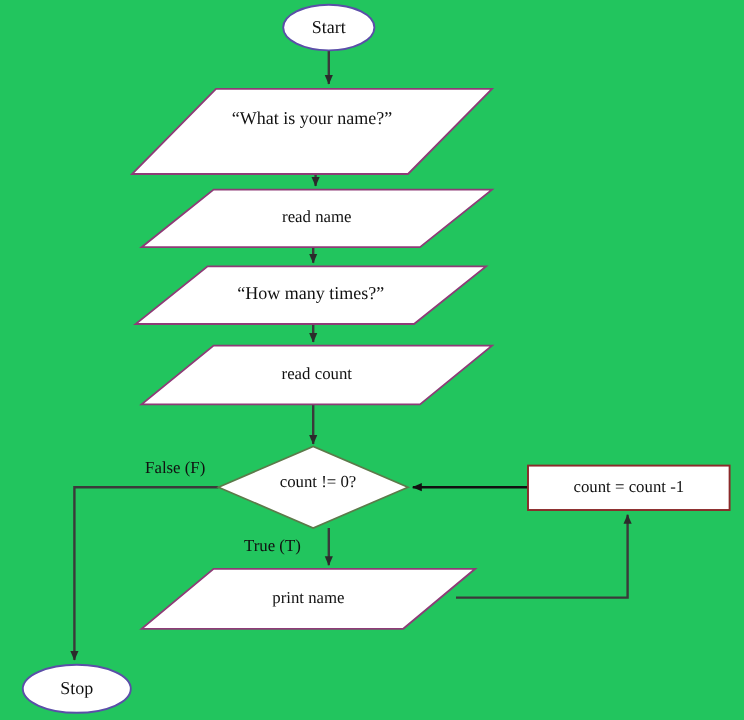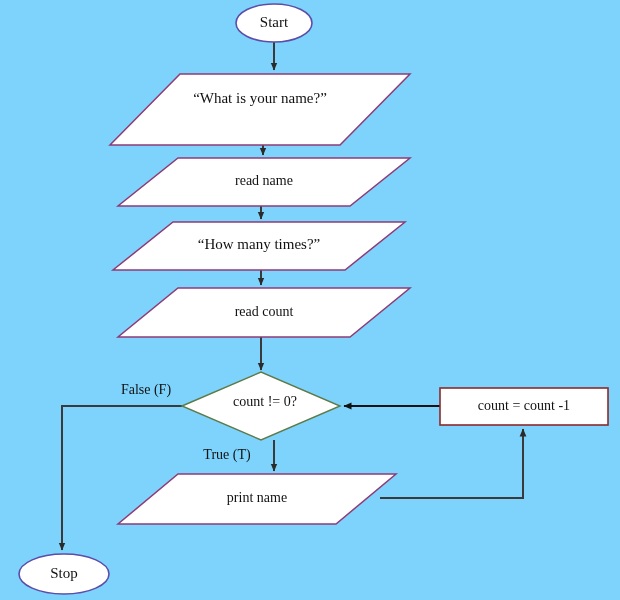--- a/index.html
+++ b/index.html
@@ -10,21 +10,21 @@
   body {
     width: 620px;
     height: 600px;
     font-family: "Liberation Serif", "DejaVu Serif", serif;
     overflow: hidden;
   }
   #flowchart-root {
     position: relative;
     width: 620px;
     height: 600px;
-    background: #7dd3fc;
+    background: #22c55e;
   }
   svg.flow-canvas {
     display: block;
     width: 620px;
     height: 600px;
   }
   .node-shape { fill: #ffffff; }
   .node-label {
     font-family: "Liberation Serif", "DejaVu Serif", serif;
     fill: #111111;

